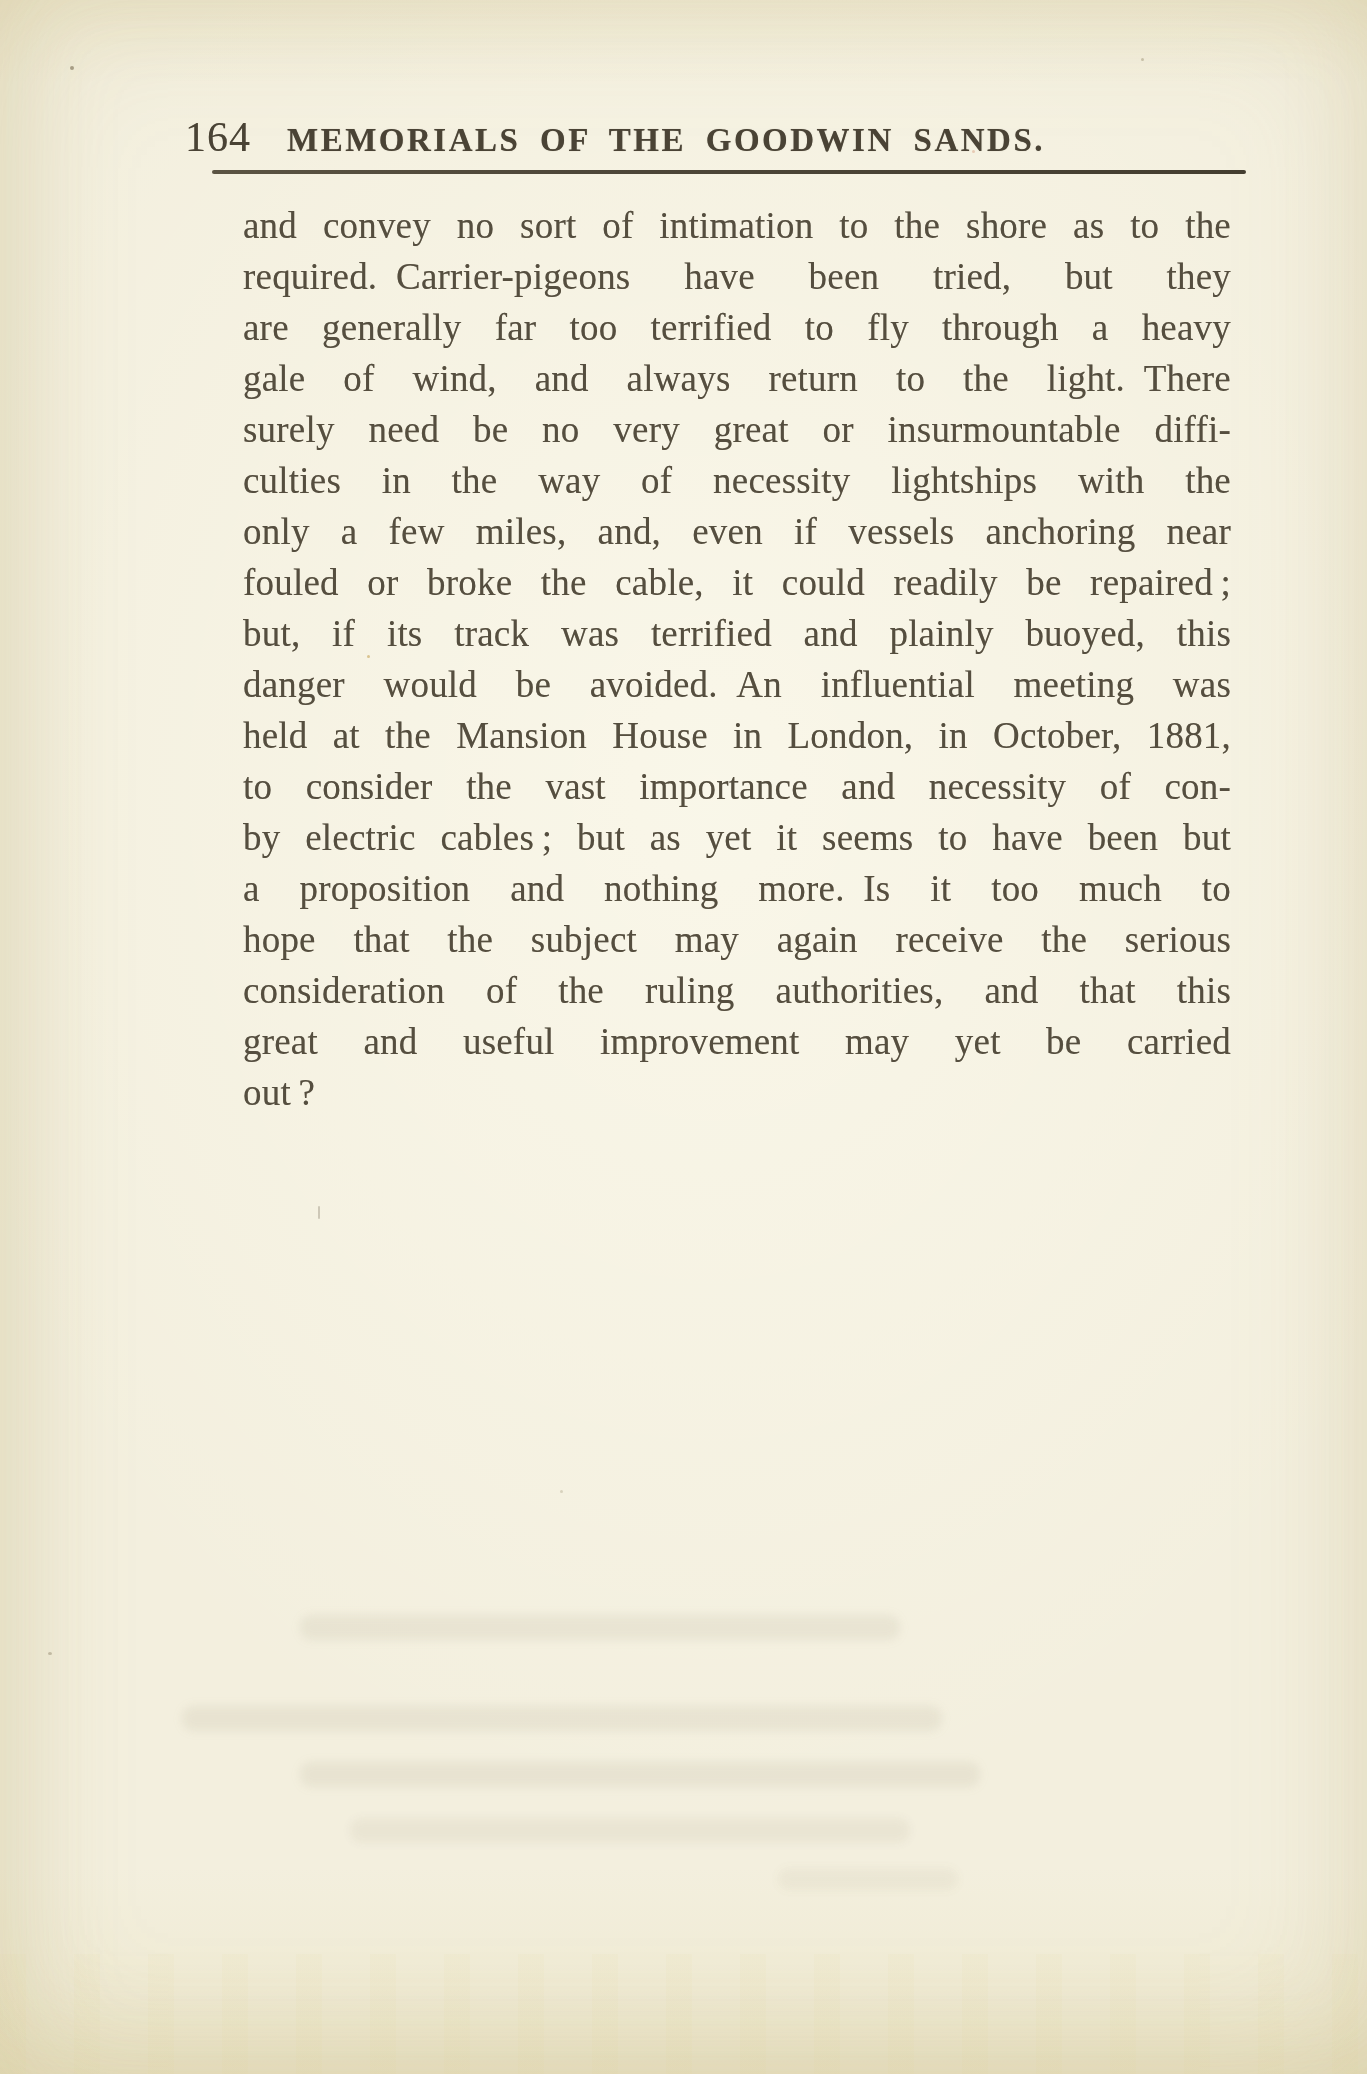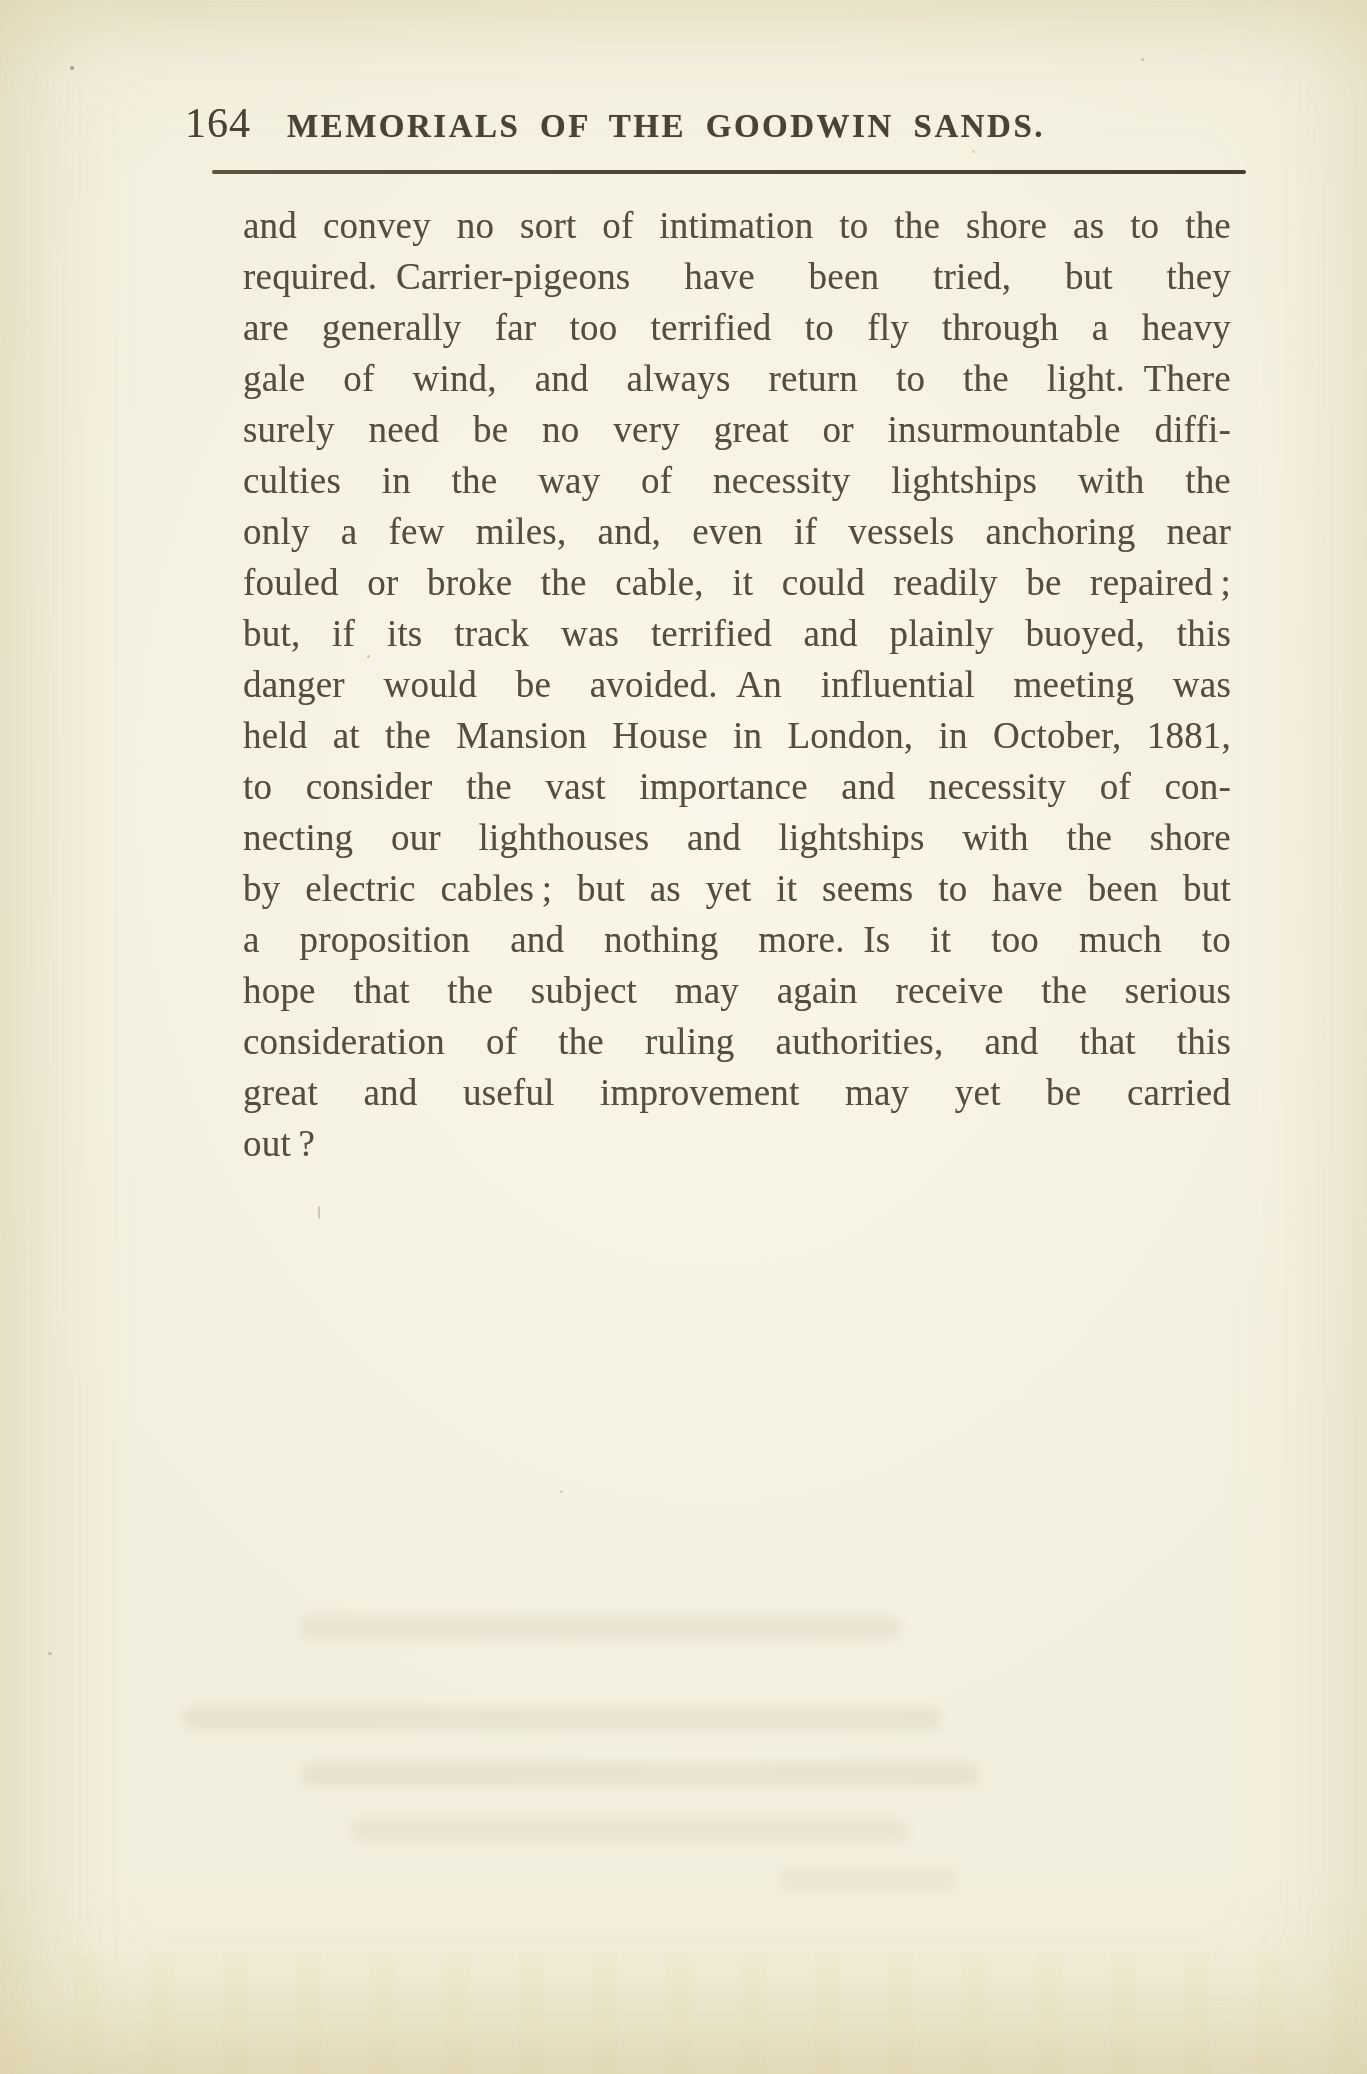--- a/index.html
+++ b/index.html
@@ -32,21 +32,21 @@
   .bottom-streaks{
     position:absolute;left:0;bottom:0;width:100%;height:120px;pointer-events:none;
     background:repeating-linear-gradient(90deg,
       rgba(219,206,130,0.10) 0 26px,
       rgba(219,206,130,0.00) 26px 74px);
     opacity:.6;
   }
 
   
   .running-head{
-    position:absolute;left:185px;top:99px;
+    position:absolute;left:185px;top:113px;
     white-space:nowrap;color:var(--header-ink);
   }
   .page-num{
     display:inline;
     font-size:42px;line-height:48px;
     letter-spacing:1px;
     color:var(--header-ink);
     text-shadow:0 0 0.6px rgba(74,67,53,0.45);
   }
   .head-title{
@@ -128,21 +128,20 @@
     <div class="line">are generally far too terrified to fly through a heavy</div>
     <div class="line">gale of wind, and always return to the light. There</div>
     <div class="line">surely need be no very great or insurmountable diffi-</div>
     <div class="line">culties in the way of necessity lightships with the</div>
     <div class="line">only a few miles, and, even if vessels anchoring near</div>
     <div class="line">fouled or broke the cable, it could readily be repaired ;</div>
     <div class="line">but, if its track was terrified and plainly buoyed, this</div>
     <div class="line">danger would be avoided. An influential meeting was</div>
     <div class="line">held at the Mansion House in London, in October, 1881,</div>
     <div class="line">to consider the vast importance and necessity of con-</div>
-    <div class="line">necting our lighthouses and lightships with the shore</div>
     <div class="line">by electric cables ; but as yet it seems to have been but</div>
     <div class="line">a proposition and nothing more. Is it too much to</div>
     <div class="line">hope that the subject may again receive the serious</div>
     <div class="line">consideration of the ruling authorities, and that this</div>
     <div class="line">great and useful improvement may yet be carried</div>
     <div class="line line--last">out ?</div>
   </main>
 
   <div class="ghost g1"></div>
   <div class="ghost g2"></div>

